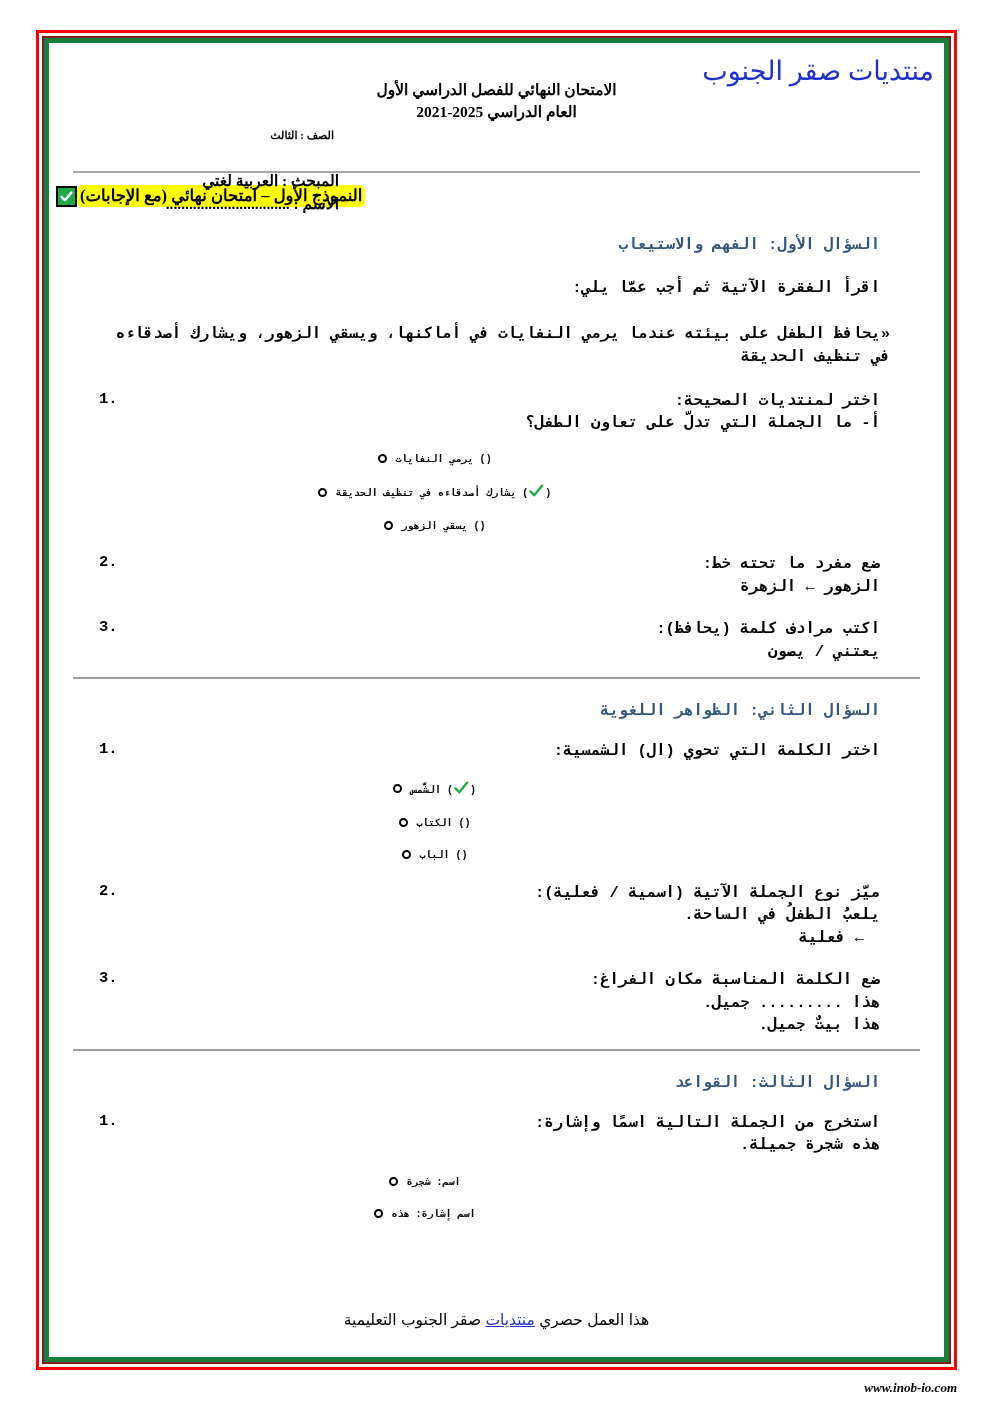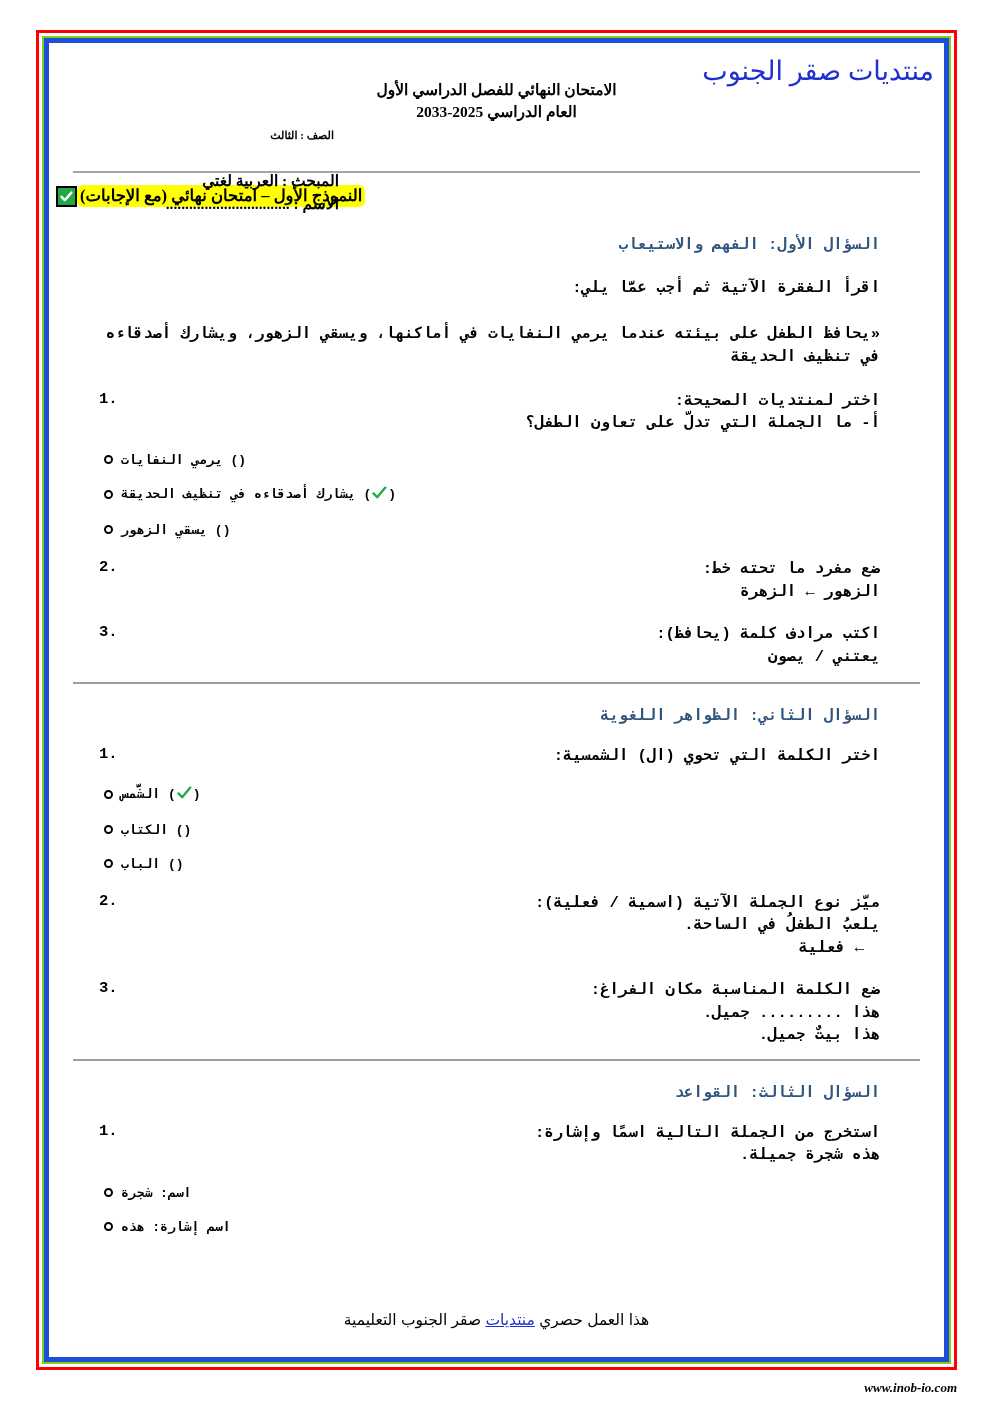--- a/index.html
+++ b/index.html
@@ -25,22 +25,22 @@
     height: 1340px;
     border: 3px solid #ff0000;
     background: #ffffff;
   }
   .page-frame-inner {
     position: absolute;
     left: 3px;
     top: 3px;
     right: 3px;
     bottom: 3px;
-    border: 2px solid #84cc16;
-    background: #1d4ed8;
+    border: 2px solid #7f1d1d;
+    background: #15803d;
   }
 
   .sheet {
     position: absolute;
     left: 5px;
     top: 5px;
     right: 5px;
     bottom: 5px;
     background: #ffffff;
     padding: 0;
@@ -150,21 +150,21 @@
     font-weight: bold;
     font-size: 15.5px;
     text-align: right;
     margin: 24px 18px 0 0;
     color: #000;
   }
   .passage {
     font-weight: bold;
     font-size: 15.5px;
     text-align: right;
-    margin: 26px 18px 0 0;
+    margin: 26px 8px 0 0;
     color: #000;
     line-height: 1.5;
   }
 
   
   .q-item {
     display: flex;
     flex-direction: row-reverse;
     align-items: flex-start;
     margin: 20px 18px 0 0;
@@ -185,22 +185,23 @@
   .q-answer.indent { padding-right: 16px; }
 
   
   .option-row {
     display: flex;
     flex-direction: row-reverse;
     align-items: center;
     margin: 18px 0 0 0;
     padding-right: 132px;
     font-weight: bold;
-    font-size: 13px;
-    color: #000;
+    font-size: 10px;
+    color: #000;
+    justify-content: center;
   }
   .opt-bullet {
     width: 26px;
     flex: none;
     text-align: center;
     font-size: 14px;
     line-height: 1;
   }
   .opt-bullet span {
     display: inline-block;
@@ -261,21 +262,21 @@
 
 <div class="page-frame">
   <div class="page-frame-inner">
     <div class="sheet">
 
       <div class="header-band">
         <div class="forum-brand">منتديات صقر الجنوب</div>
 
         <div class="exam-title-block">
           <div>الامتحان النهائي للفصل الدراسي الأول</div>
-          <div class="exam-title-line2">العام الدراسي 2025-2033</div>
+          <div class="exam-title-line2">العام الدراسي 2025-2021</div>
         </div>
 
         <div class="subject-line">
           <div>المبحث : العربية لغتي</div>
           <div>الاسم : ................................</div>
         </div>
 
         <div class="grade-line">الصف : الثالث</div>
       </div>
 

